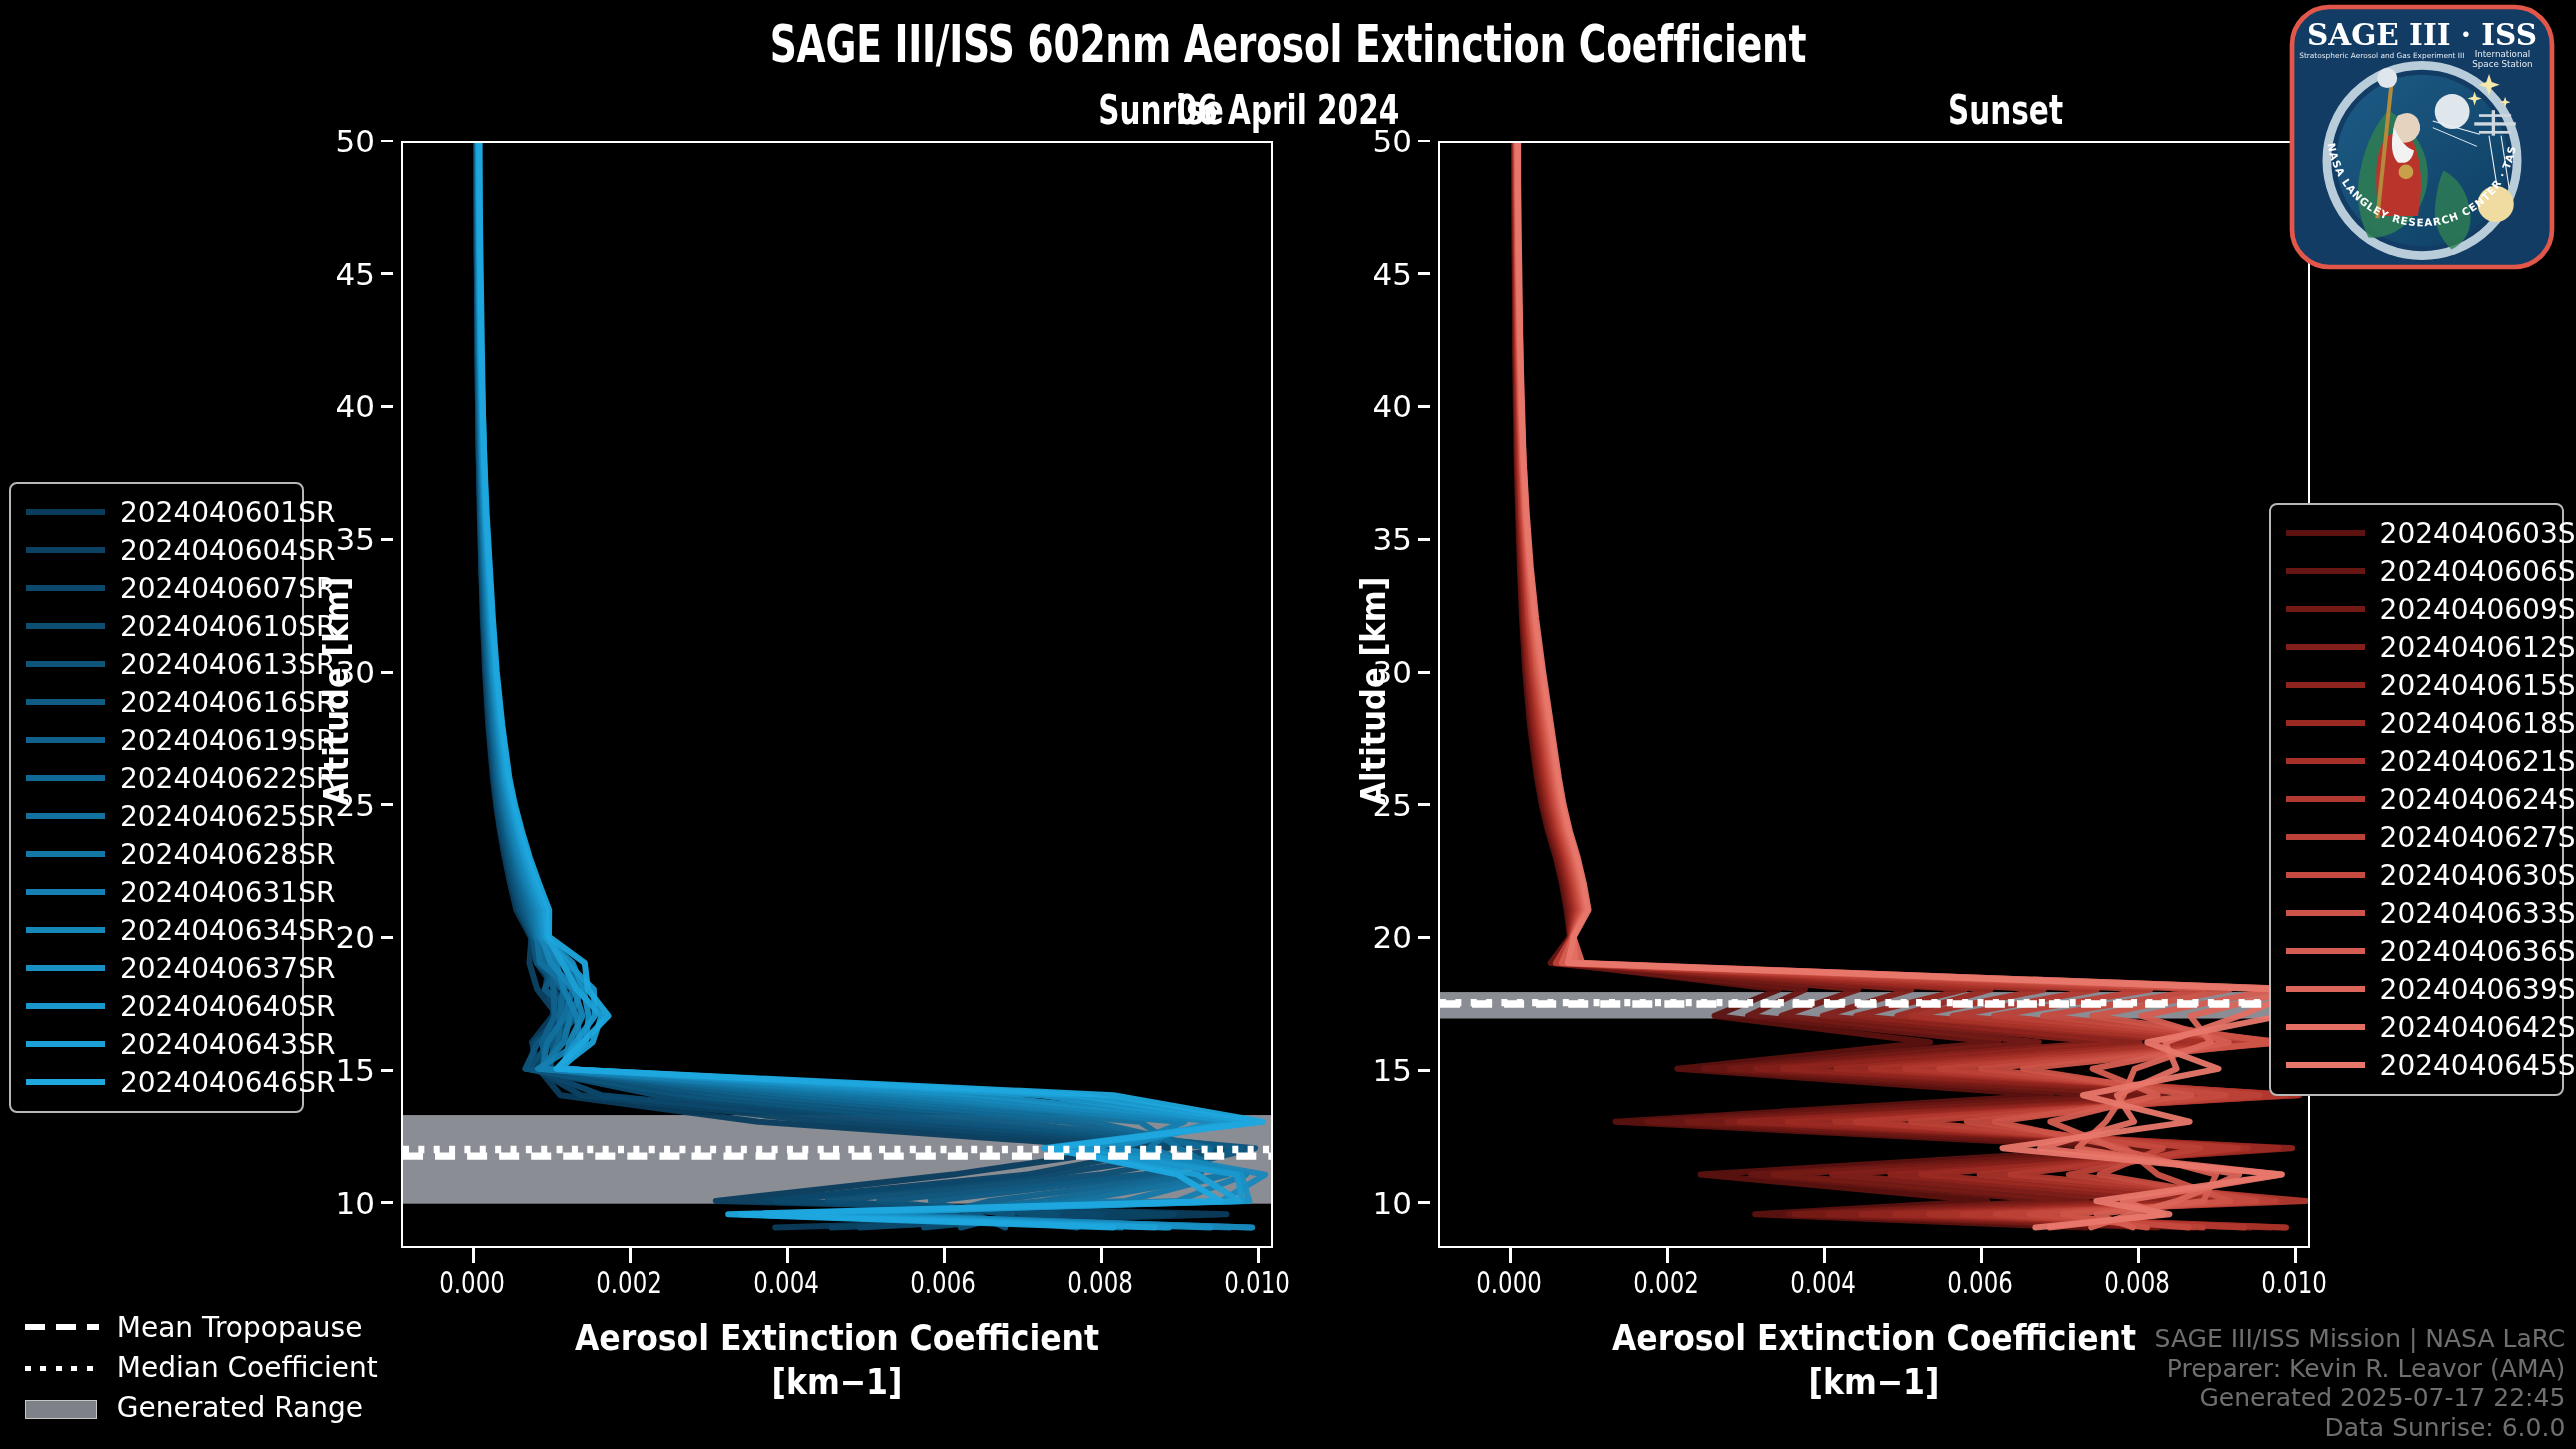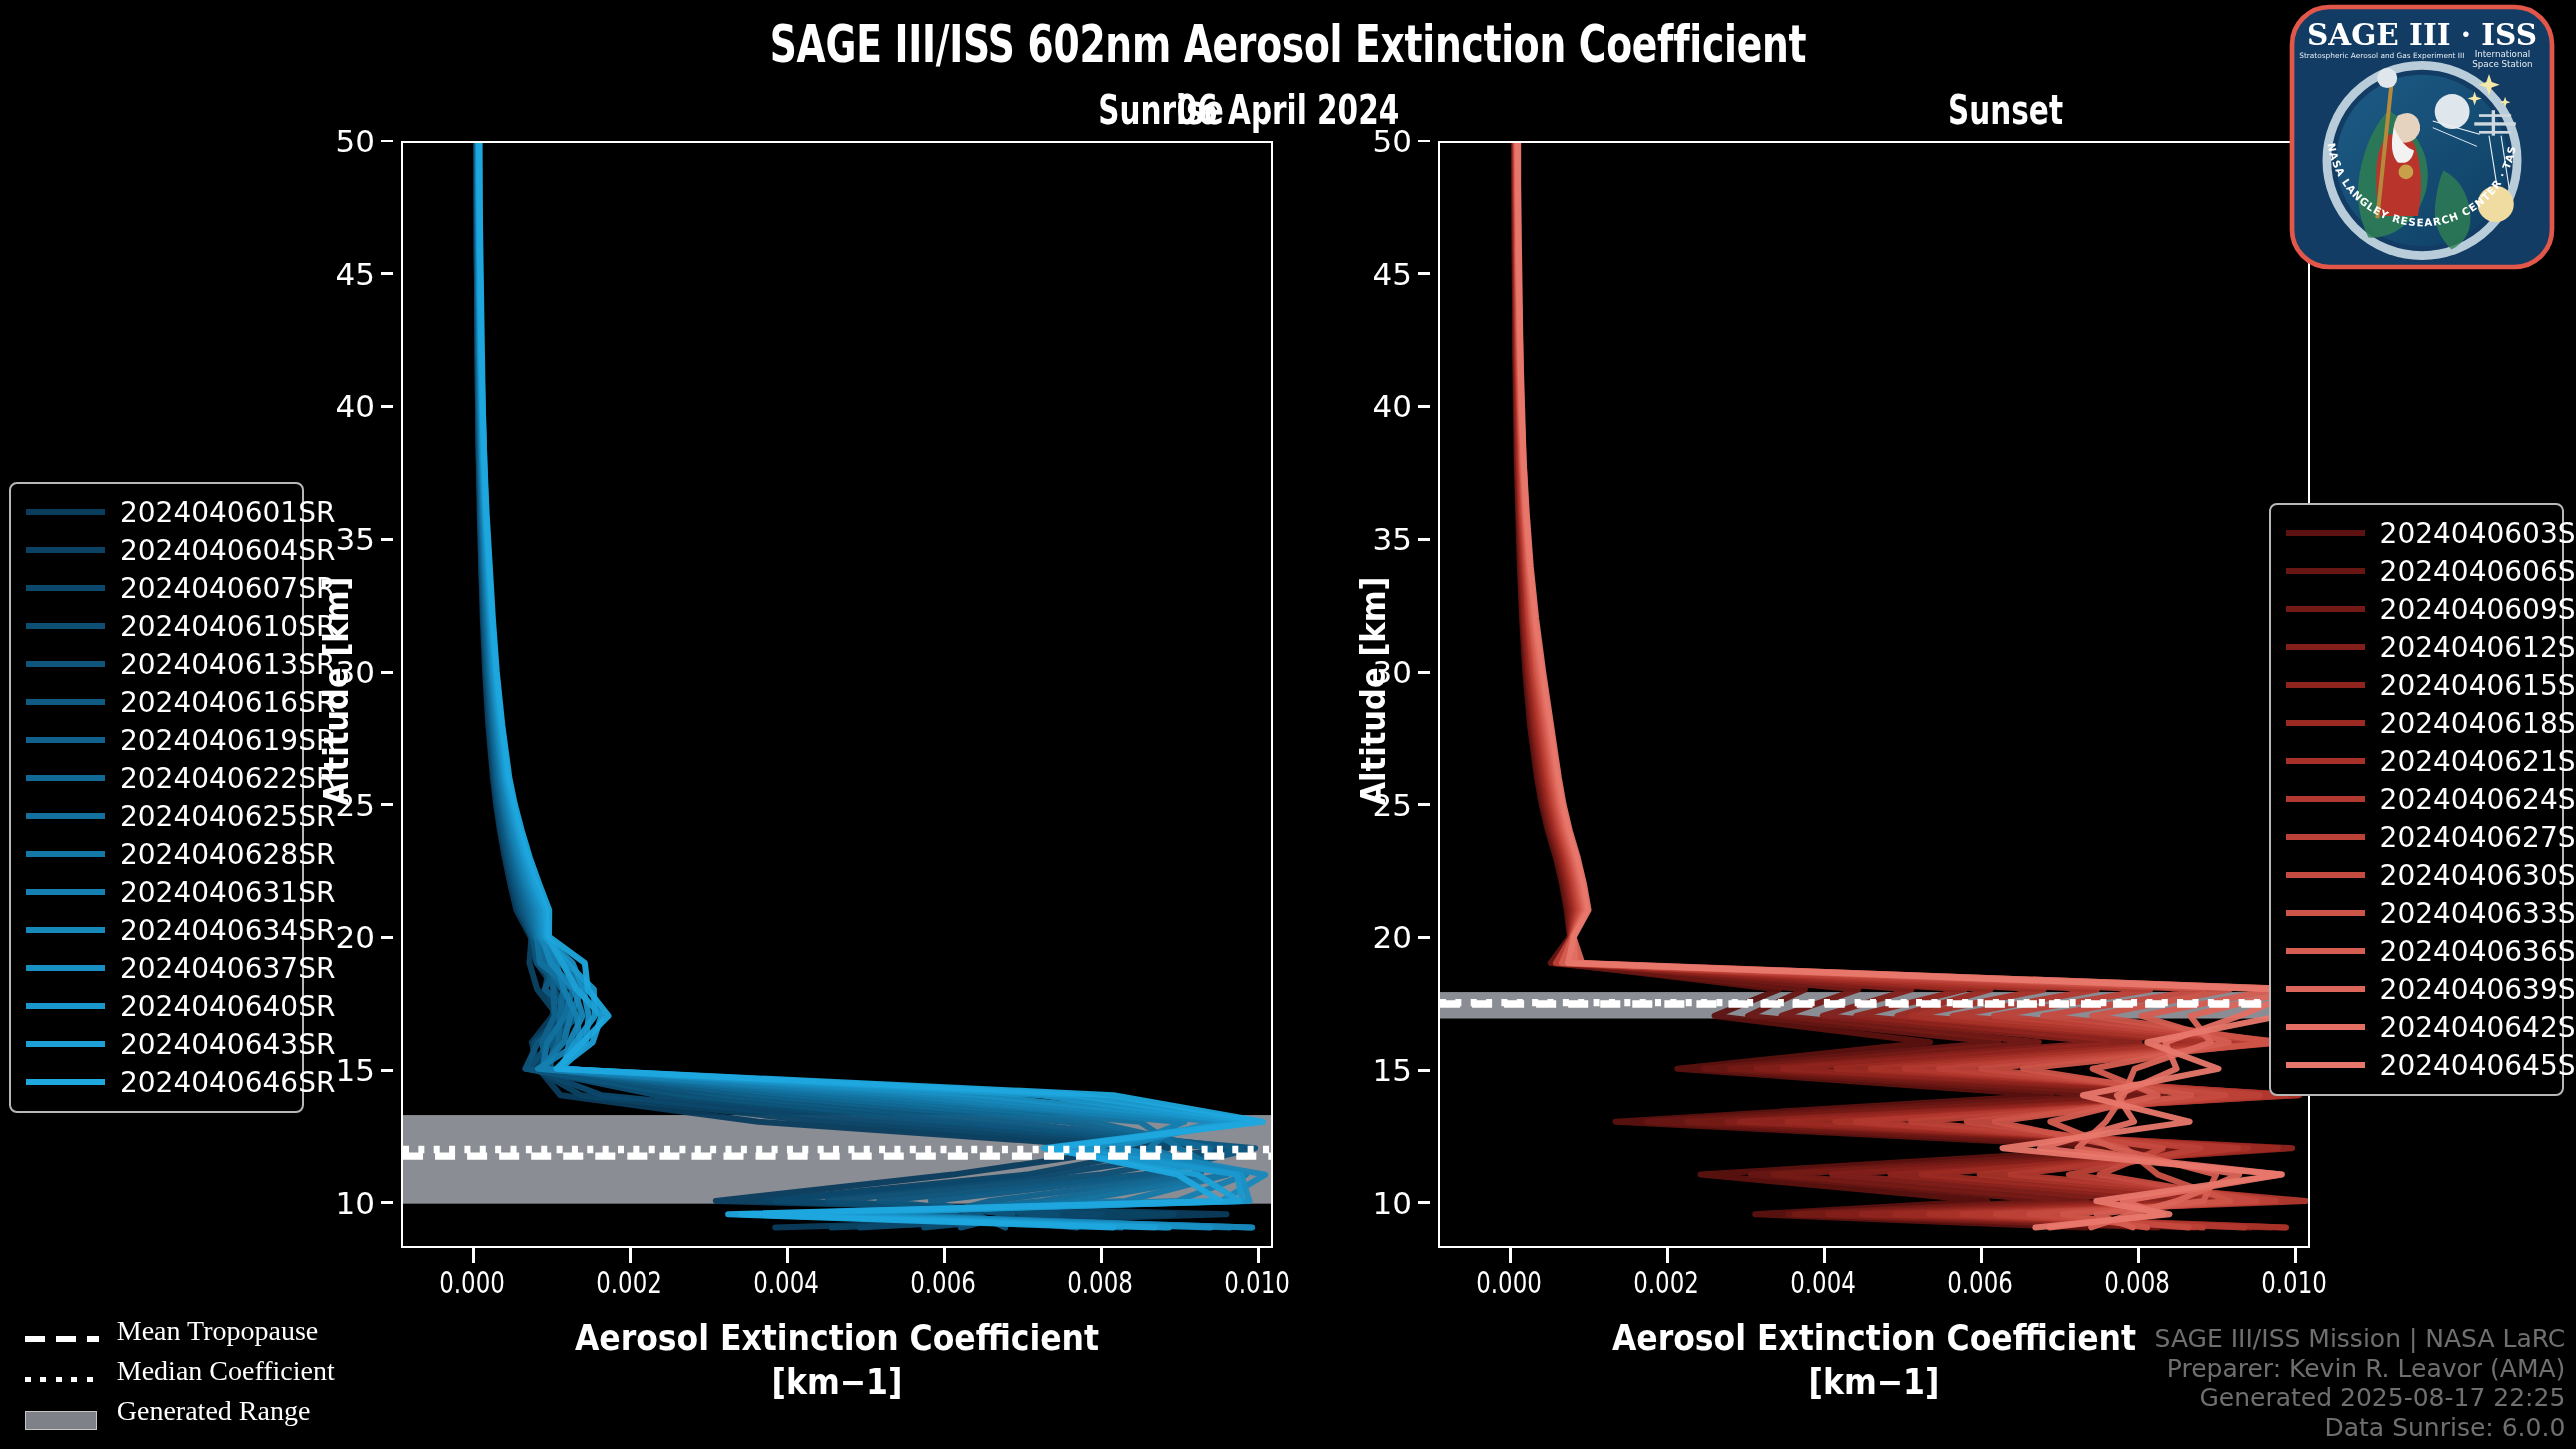--- a/index.html
+++ b/index.html
@@ -56,21 +56,21 @@
      background:#000;padding:9.4px 14.8px;box-sizing:border-box;}
   #legend-sunrise{left:9.4px;top:482px;width:295px;}
   #legend-sunset{left:2269px;top:503px;width:295px;}
   .legend-row{display:flex;align-items:center;height:38px;}
   .legend-swatch{width:79px;height:6px;flex:0 0 79px;}
   .legend-text{font-size:28px;margin-left:14.8px;white-space:nowrap;
      font-family:"DejaVu Sans","Liberation Sans",sans-serif;}
 
   
   #tropo-legend{position:absolute;left:13.4px;top:1307px;width:349px;}
-  .tl-row{display:flex;align-items:flex-end;height:40px;font-family:Liberation Serif, serif;}
+  .tl-row{display:flex;align-items:center;height:40px;}
   .tl-mark{width:74px;height:17.4px;flex:0 0 74px;position:relative;margin-left:12px;}
   .tl-label{font-size:28px;margin-left:17.4px;white-space:nowrap;}
   .dashline{position:absolute;top:6px;left:0;width:74px;height:6px;
      background:repeating-linear-gradient(to right,#fff 0 20px,transparent 20px 31px);}
   .dotline{position:absolute;top:7.4px;left:0;width:74px;height:5.4px;
      background:repeating-linear-gradient(to right,#fff 0 6px,transparent 6px 15.4px);}
   .rangebox{position:absolute;top:1.3px;left:0;width:72px;height:19px;
      background:#7f8189;border:1.3px solid #c7c7c7;box-sizing:border-box;}
 
   
@@ -364,21 +364,21 @@
     <span class="tl-mark">
         <span class="rangebox"></span>
       </span>
     <span class="tl-label">Generated Range</span>
   </div>
 </div>
 
 <div id="footer">
   <div>SAGE III/ISS Mission | NASA LaRC</div>
   <div>Preparer: Kevin R. Leavor (AMA)</div>
-  <div>Generated 2025-08-17 22:25</div>
+  <div>Generated 2025-07-17 22:45</div>
   <div>Data Sunrise: 6.0.0</div>
 </div>
 
 <div id="logo">
   <svg viewBox="0 0 400 400" width="268" height="268">
     <defs>
       <linearGradient id="earthGrad" x1="0" y1="0" x2="1" y2="1">
         <stop offset="0%" stop-color="#1d5c86"></stop>
           <stop offset="100%" stop-color="#0e3e63"></stop>
       </linearGradient>

